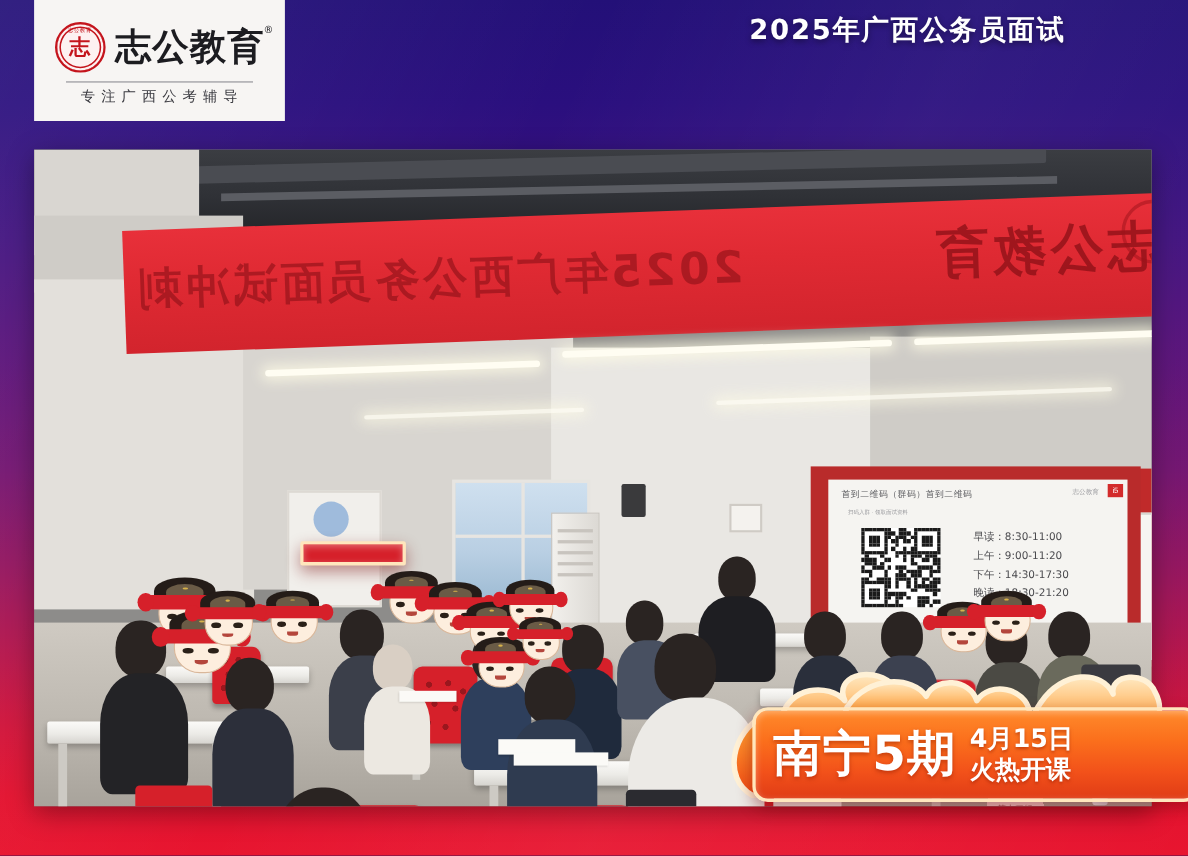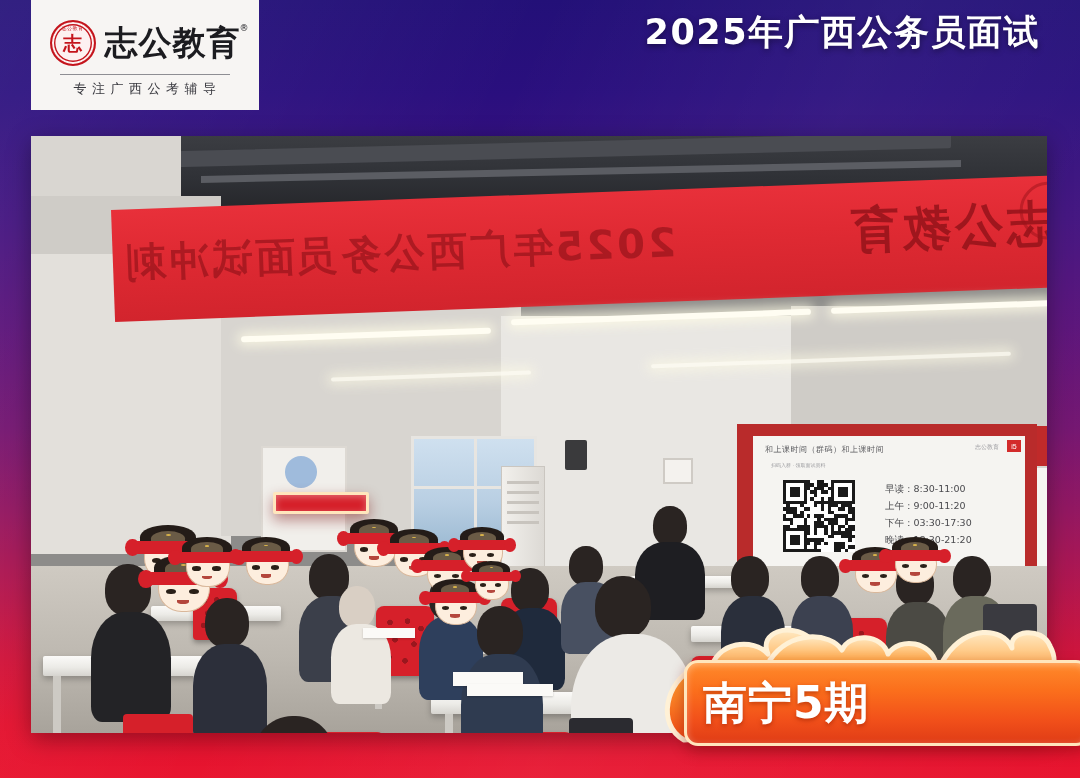--- a/index.html
+++ b/index.html
@@ -63,24 +63,23 @@
     font-size:13px;color:#3a3a40;letter-spacing:5.5px;
     font-family:"DejaVu Sans","Liberation Sans",sans-serif;
     padding-left:5px;line-height:1;
   }
 
   
   .headline{
     position:absolute;right:40px;top:12px;text-align:center;z-index:6;width:430px;
   }
   .head-line1{
-    font-size:35px;font-weight:bold;color:#ffffff;letter-spacing:1.5px;line-height:1.18;
+    font-size:25px;font-weight:bold;color:#ffffff;letter-spacing:1.5px;line-height:1.18;
     font-family:"DejaVu Sans","Liberation Sans",sans-serif;
     text-shadow:0 2px 6px rgba(0,0,0,.45);
-    text-align:right;
   }
   .head-line2{
     font-size:47px;font-weight:bold;letter-spacing:1px;line-height:1.2;margin-top:3px;
     font-family:"DejaVu Serif","Liberation Serif",serif;
     font-style:italic;
     background:linear-gradient(180deg,#fff7e0 0%,#f6e3b0 30%,#e9c878 52%,#c79a45 74%,#a97c2c 100%);
     -webkit-background-clip:text;background-clip:text;
     -webkit-text-fill-color:transparent;color:transparent;
     filter:drop-shadow(0 2px 3px rgba(40,0,40,.55));
   }
@@ -227,21 +226,21 @@
 
   .tent{
     position:absolute;left:866px;top:588px;width:52px;height:22px;
     background:linear-gradient(180deg,#f3dcdc,#e6c2c4);
     transform:perspective(60px) rotateX(12deg);
     display:flex;align-items:center;justify-content:center;
   }
   .tent span{font-size:8px;color:#8d3a3f;letter-spacing:.3px;font-family:"DejaVu Sans",sans-serif;}
 
   
-  .badge-wrap{position:absolute;right:10px;bottom:8px;width:420px;height:150px;z-index:12;}
+  .badge-wrap{position:absolute;right:10px;bottom:25px;width:420px;height:150px;z-index:12;}
   .flames{position:absolute;inset:0;}
   .pill{
     position:absolute;left:34px;top:40px;width:368px;height:80px;
     background:linear-gradient(180deg,#ff8a2b 0%,#fb6f1c 34%,#f2511a 70%,#e03c16 100%);
     border-radius:14px;
     border:3px solid #ffe6bd;
     box-shadow:0 6px 14px rgba(120,10,10,.45), inset 0 2px 7px rgba(255,255,255,.35);
     display:flex;align-items:center;padding:0 16px;gap:12px;
   }
   .pill-main{
@@ -322,21 +321,21 @@
         <i style="top:34px"></i>
         <i style="top:44px"></i>
         <i style="top:54px"></i>
     </div>
     <div class="ph speaker"></div>
     <div class="ph clock"></div>
     <div class="ph wboard"></div>
 
     <div class="ph screen-frame"></div>
     <div class="ph screen">
-      <div class="scr-title">和上课时间（群码）和上课时间</div>
+      <div class="scr-title">首到二维码（群码）首到二维码</div>
       <div class="scr-sub">扫码入群 · 领取面试资料</div>
       <div class="scr-logo" style="right:26px;">志公教育</div>
       <div class="scr-badge">i5</div>
 
       <div class="qr" id="qr">
           <div class="qcell" style="left: 0px; top: 0px; width: 3.42857px; height: 3.42857px;"></div>
           <div class="qcell" style="left: 3.42857px; top: 0px; width: 3.42857px; height: 3.42857px;"></div>
           <div class="qcell" style="left: 6.85714px; top: 0px; width: 3.42857px; height: 3.42857px;"></div>
           <div class="qcell" style="left: 10.2857px; top: 0px; width: 3.42857px; height: 3.42857px;"></div>
           <div class="qcell" style="left: 13.7143px; top: 0px; width: 3.42857px; height: 3.42857px;"></div>
@@ -591,21 +590,21 @@
         </div>
 
       <div class="sched">
         <div>
           <b>早读：</b><span>8:30-11:00</span>
         </div>
         <div>
           <b>上午：</b><span>9:00-11:20</span>
         </div>
         <div>
-          <b>下午：</b><span>03:30-17:30</span>
+          <b>下午：</b><span>14:30-17:30</span>
         </div>
         <div>
           <b>晚读：</b><span>18:30-21:20</span>
         </div>
       </div>
 
       <div class="scr-footer"></div>
       <div class="scr-redbar"></div>
     </div>
 
@@ -860,16 +859,20 @@
           <stop offset="100%" stop-color="#ffe9c2"></stop>
         </linearGradient>
       </defs>
       <path d="M34 120 C6 104 16 62 44 48 C36 72 58 70 60 52 C66 20 104 18 118 34 C108 12 140 2 160 18 C150 34 168 40 176 28 C190 48 168 62 150 58 C186 58 196 96 170 112 Z" fill="url(#fg)" stroke="#fff1d6" stroke-width="5" stroke-linejoin="round"></path>
       <path d="M296 36 C316 6 352 6 362 28 C358 10 392 6 400 26 C412 48 396 66 376 62 C404 66 412 104 386 120 L300 120 C278 102 280 58 296 36 Z" fill="url(#fg)" stroke="#fff1d6" stroke-width="5" stroke-linejoin="round"></path>
       <path d="M120 40 C140 10 180 12 192 30 C200 12 232 14 238 34 C250 16 282 22 286 44 C292 74 266 86 244 80 L150 80 C126 76 112 58 120 40 Z" fill="url(#fg)" stroke="#fff1d6" stroke-width="5" stroke-linejoin="round"></path>
     </svg>
 
     <div class="pill">
       <div class="pill-main">南宁5期</div>
+      <div class="pill-side">
+        <div class="pill-date">4月15日</div>
+        <div class="pill-sub">火热开课</div>
+      </div>
     </div>
   </div>
 
 </div>
 
 </body></html>

